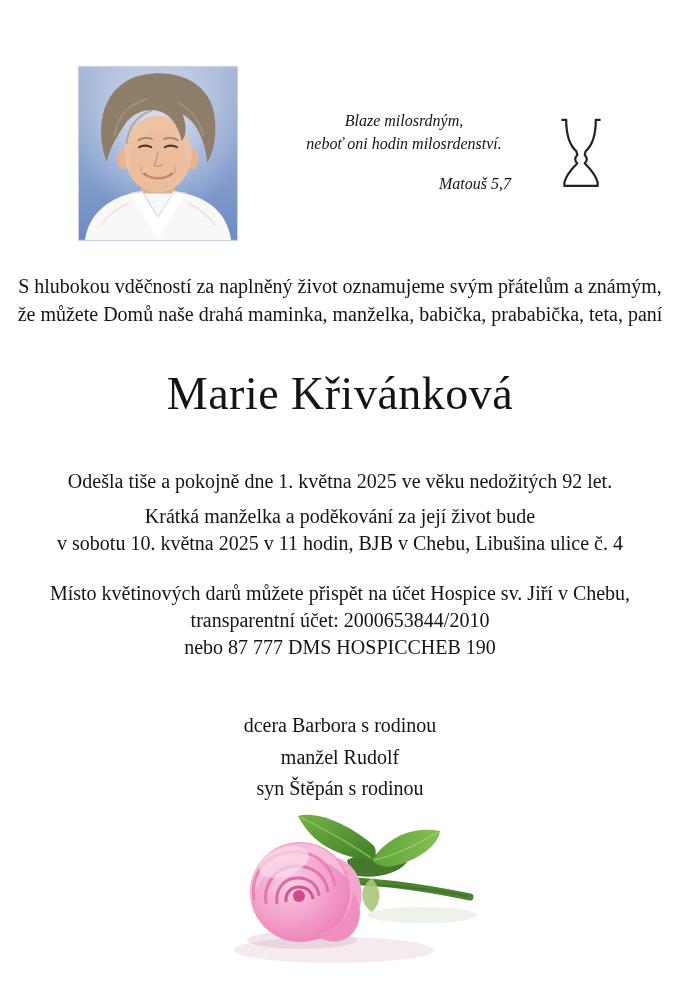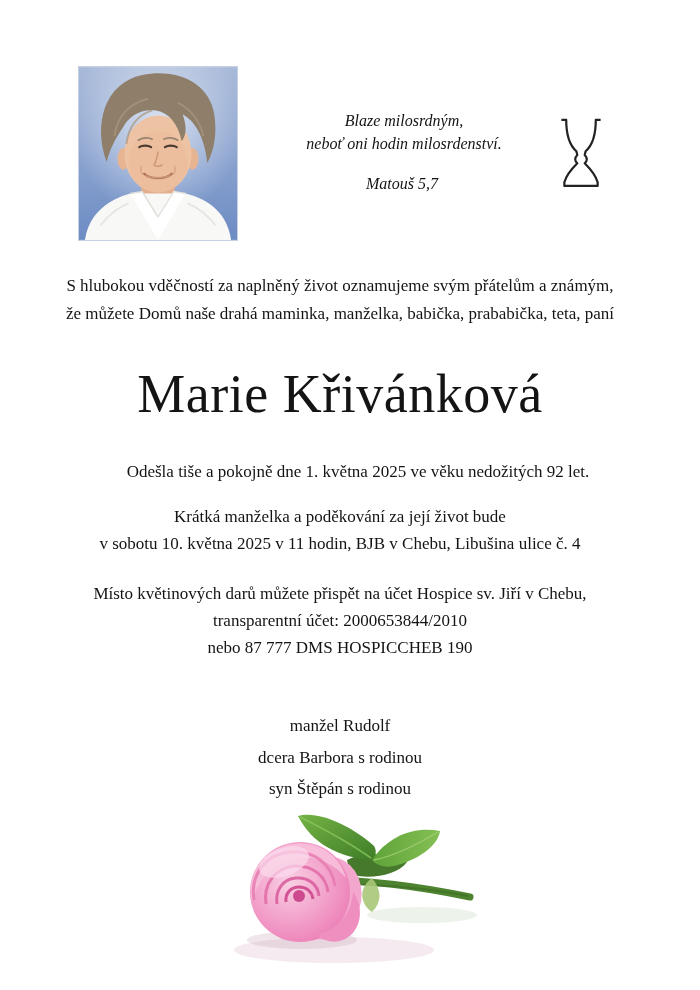--- a/index.html
+++ b/index.html
@@ -30,50 +30,50 @@
     position: absolute;
     left: 293px; top: 109px;
     width: 222px;
     font-style: italic;
     font-size: 16px;
     line-height: 23px;
     text-align: center;
   }
   .verse .citation {
     margin-top: 17px;
-    text-align: center;
+    text-align: right;
     padding-right: 4px;
   }
 
   
   .chalice {
     position: absolute;
     left: 556px; top: 117px;
     width: 50px; height: 74px;
   }
   .chalice svg { display: block; width: 100%; height: 100%; }
 
   
   .centered {
     position: absolute;
     left: 0;
     width: 680px;
     text-align: center;
-    font-size: 17px;
+    font-size: 20px;
     line-height: 27px;
   }
   .announcement { top: 272px; line-height: 28px; }
   .deceased-name {
     top: 369px;
-    font-size: 54px;
+    font-size: 46px;
     line-height: 50px;
     font-weight: 400;
     letter-spacing: 0.5px;
   }
-  .passing  { top: 458px; margin-left: 18px; }
+  .passing  { top: 468px; }
   .memorial { top: 503px; }
   .donation { top: 580px; }
   .family   { top: 710px; line-height: 31.5px; }
 
   
   .rose {
     position: absolute;
     left: 222px; top: 800px;
     width: 260px; height: 170px;
   }
@@ -164,22 +164,22 @@
     <div>v sobotu 10. května 2025 v 11 hodin, BJB v Chebu, Libušina ulice č. 4</div>
   </div>
 
   <div class="centered donation">
     <div>Místo květinových darů můžete přispět na účet Hospice sv. Jiří v Chebu,</div>
     <div>transparentní účet: 2000653844/2010</div>
     <div>nebo 87 777 DMS HOSPICCHEB 190</div>
   </div>
 
   <div class="centered family">
+    <div>dcera Barbora s rodinou</div>
     <div>manžel Rudolf</div>
-    <div>dcera Barbora s rodinou</div>
     <div>syn Štěpán s rodinou</div>
   </div>
 
   <div class="rose">
     <svg viewBox="0 0 260 170">
       <defs>
         <radialGradient id="petalGrad" cx="0.4" cy="0.4" r="0.72">
           <stop offset="0" stop-color="#f9d0e4"></stop>
           <stop offset="0.55" stop-color="#f2a0ca"></stop>
           <stop offset="1" stop-color="#ec79b3"></stop>

